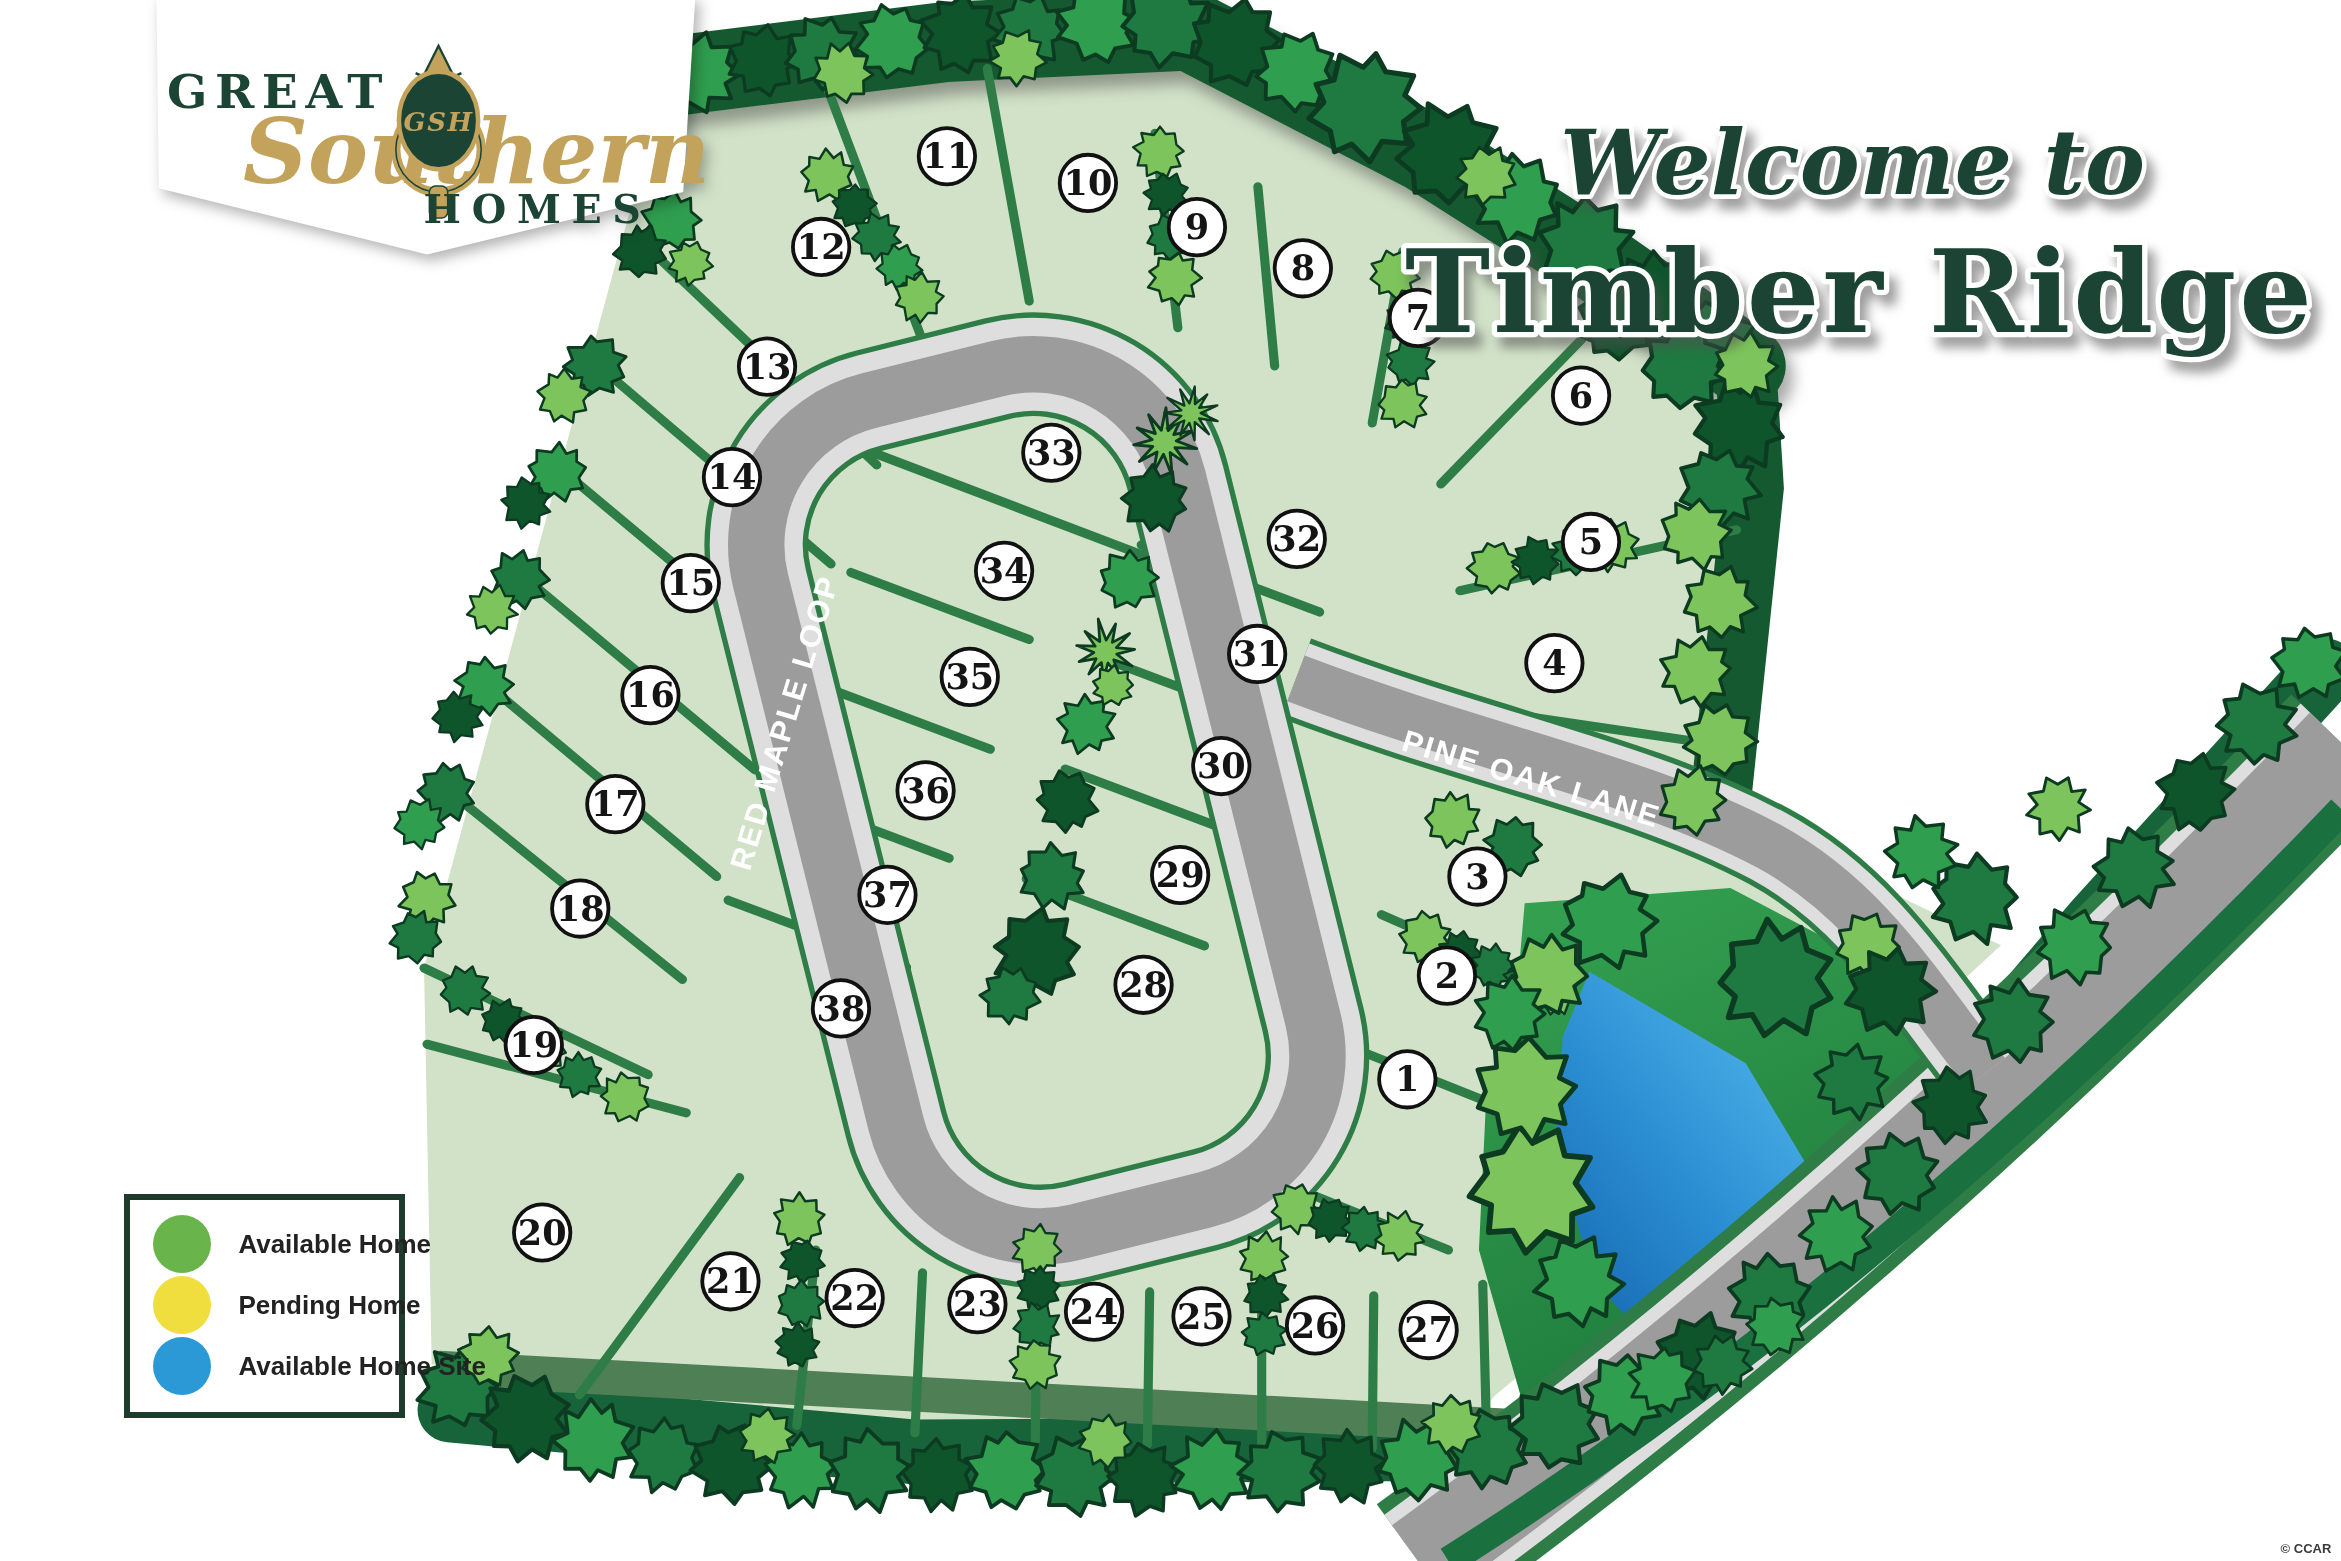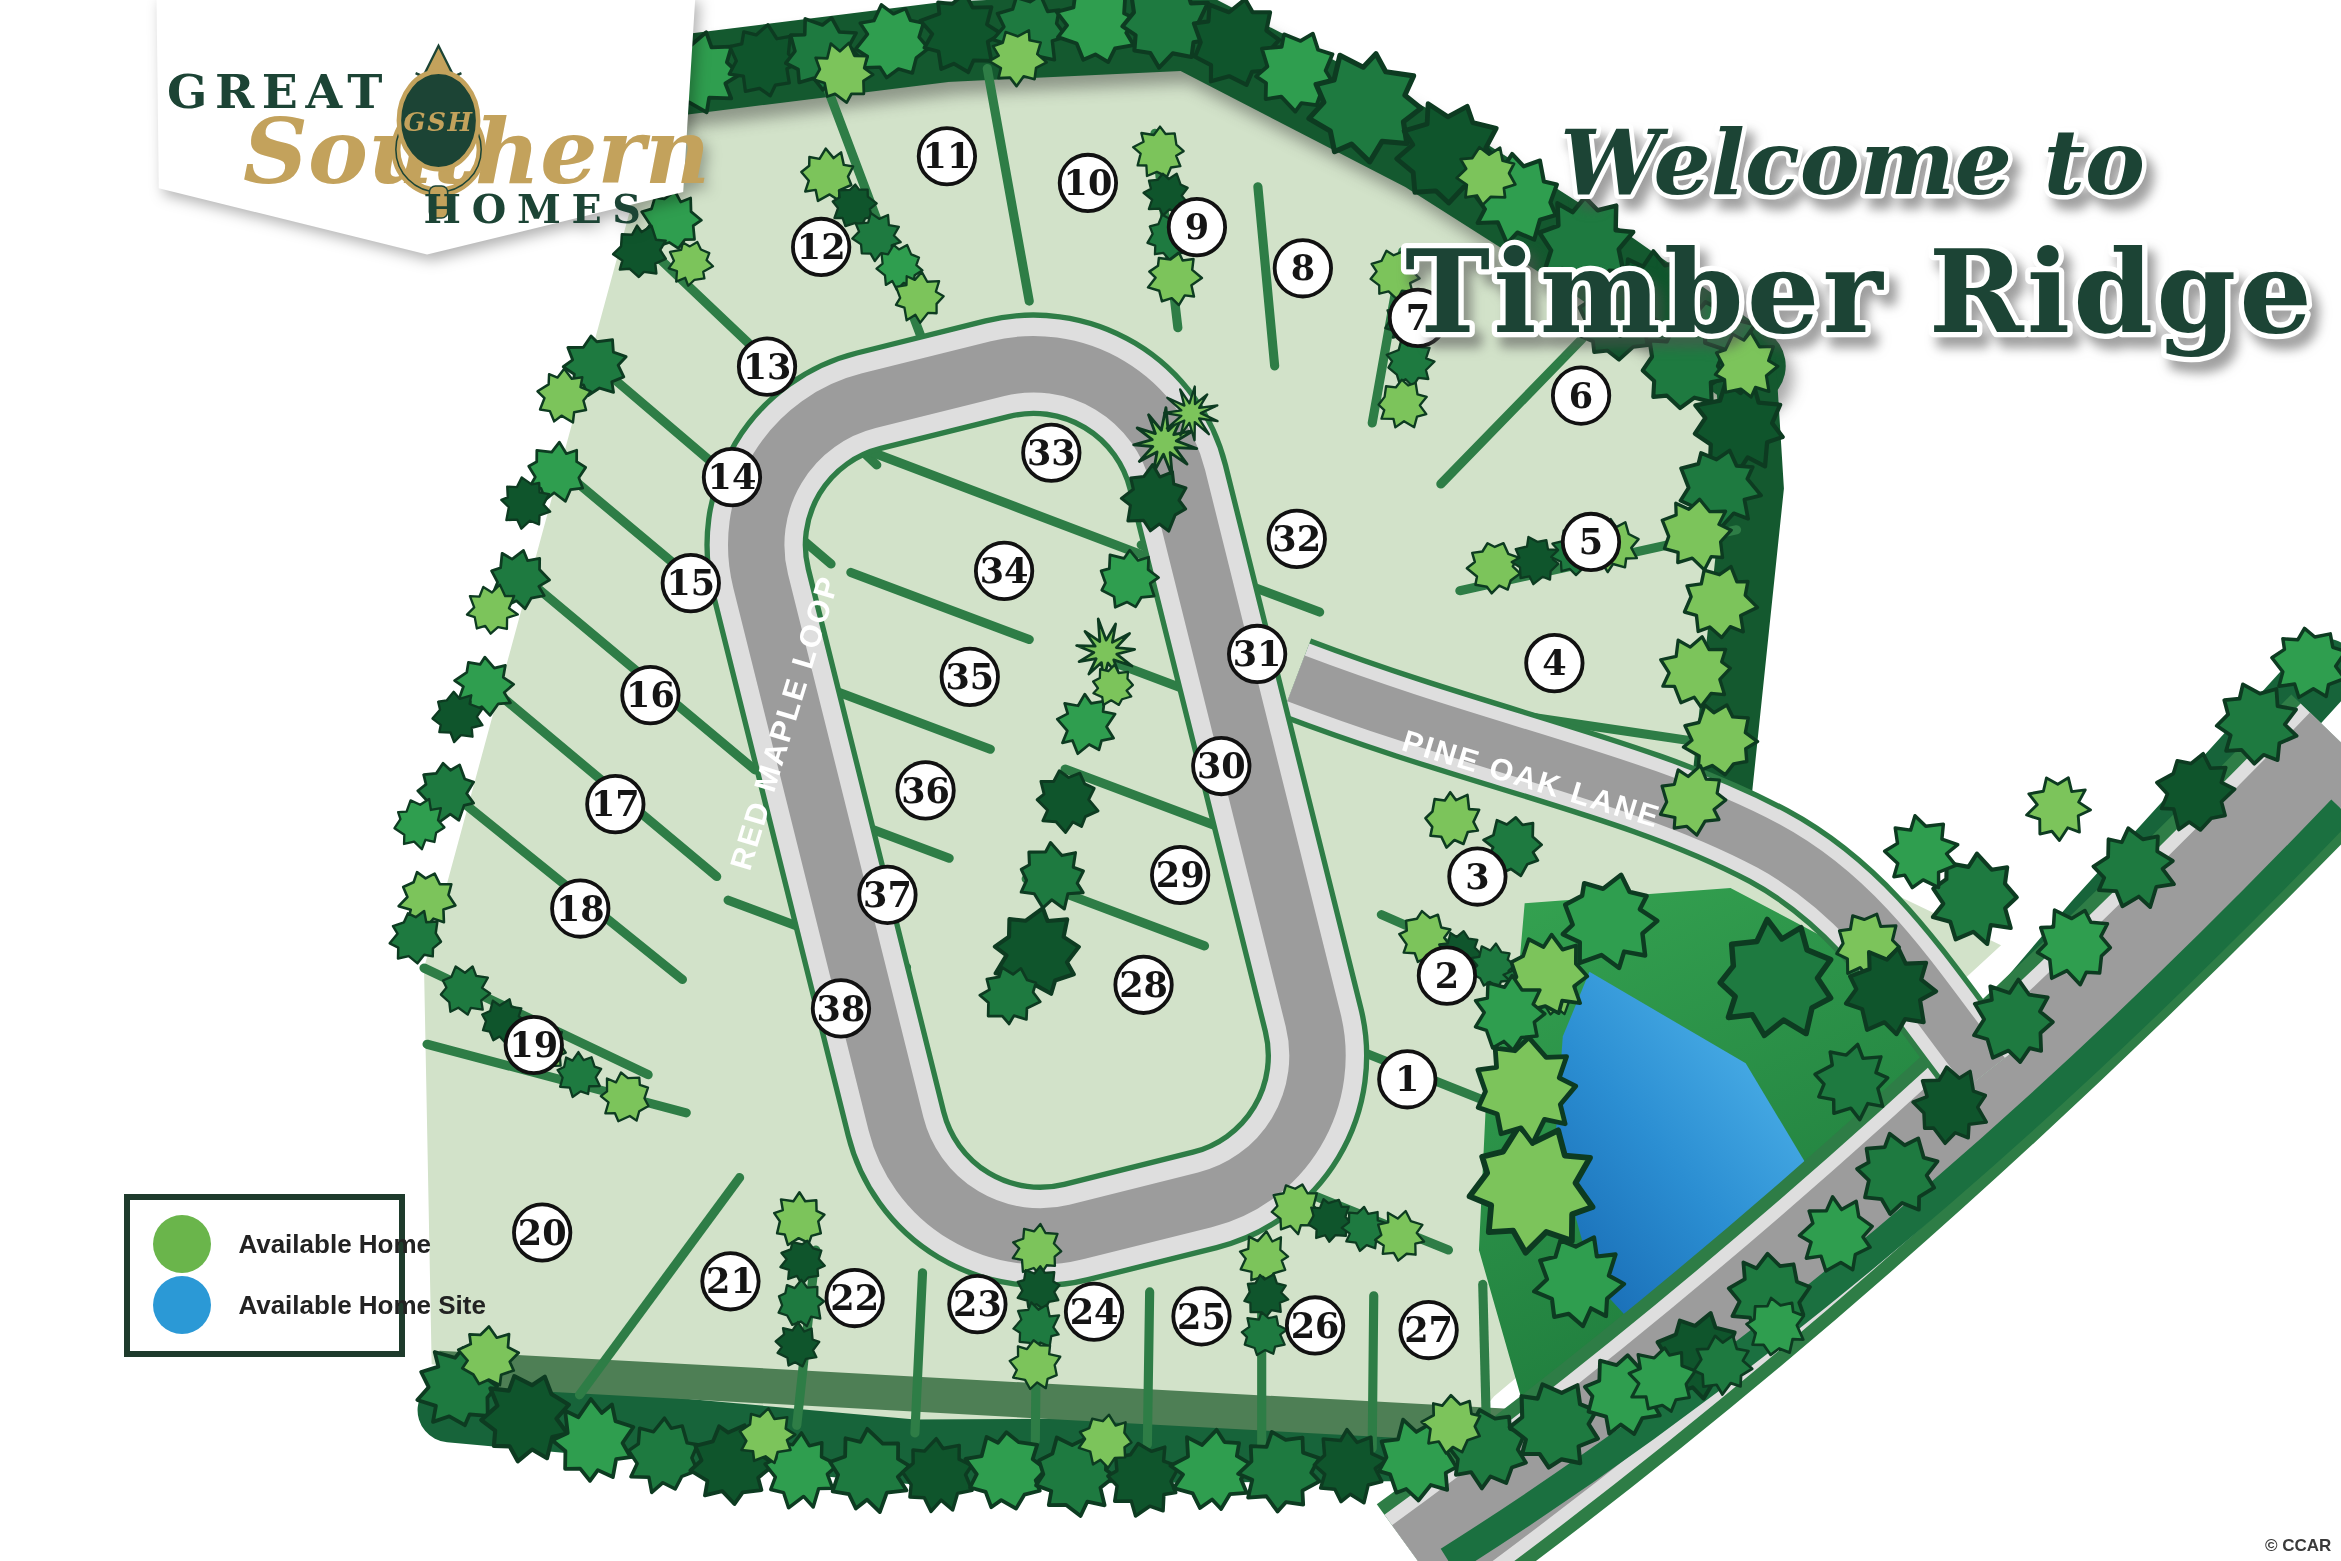--- a/index.html
+++ b/index.html
@@ -22,21 +22,21 @@
   .road-label{font-family:"Liberation Sans",sans-serif;font-weight:700;fill:#ffffff;letter-spacing:3px;}
   .lot-num{font-family:"DejaVu Serif",serif;font-weight:700;font-size:46px;fill:#151515;}
 
   
   .legend{position:absolute;left:124px;top:1194px;width:281px;background:#ffffff;
           border:6.1px solid #1e3b2c;box-sizing:border-box;padding:13.7px 0 15.2px 0;}
   .legend-row{display:flex;align-items:center;height:61px;padding-left:23px;}
   .legend-dot{width:58px;height:58px;border-radius:50%;flex:0 0 auto;}
   .legend-label{margin-left:27.4px;font-size:26px;font-weight:700;color:#222;white-space:nowrap;}
 
-  .copyright{position:absolute;right:10.7px;bottom:4.6px;font-size:17px;color:#3a3a3a;font-weight:600;}
+  .copyright{position:absolute;right:10.7px;bottom:4.6px;font-size:13px;color:#3a3a3a;font-weight:600;}
 </style>
 </head>
 <body>
 
 <div id="stage">
 
 <svg id="mapsvg" viewBox="0 0 3072 2048" width="2342" height="1561">
   <defs>
     <linearGradient id="pondGrad" x1="0.85" y1="0" x2="0.05" y2="1">
       <stop offset="0" stop-color="#55b9ee"></stop>
@@ -443,20 +443,24 @@
     <text class="logo-homes" x="705" y="292" text-anchor="middle">HOMES</text>
   </g>
 </svg>
 
 <div class="legend" id="legend-box">
       <div class="legend-row">
         <span class="legend-dot" style="background: rgb(106, 181, 75);"></span>
         <span class="legend-label">Available Home</span>
       </div>
       <div class="legend-row">
+        <span class="legend-dot" style="background: rgb(240, 221, 62);"></span>
+        <span class="legend-label">Pending Home</span>
+      </div>
+      <div class="legend-row">
         <span class="legend-dot" style="background: rgb(43, 153, 214);"></span>
         <span class="legend-label">Available Home Site</span>
       </div>
     </div>
 
 <div class="copyright">© CCAR</div>
 
 </div>
 
 

